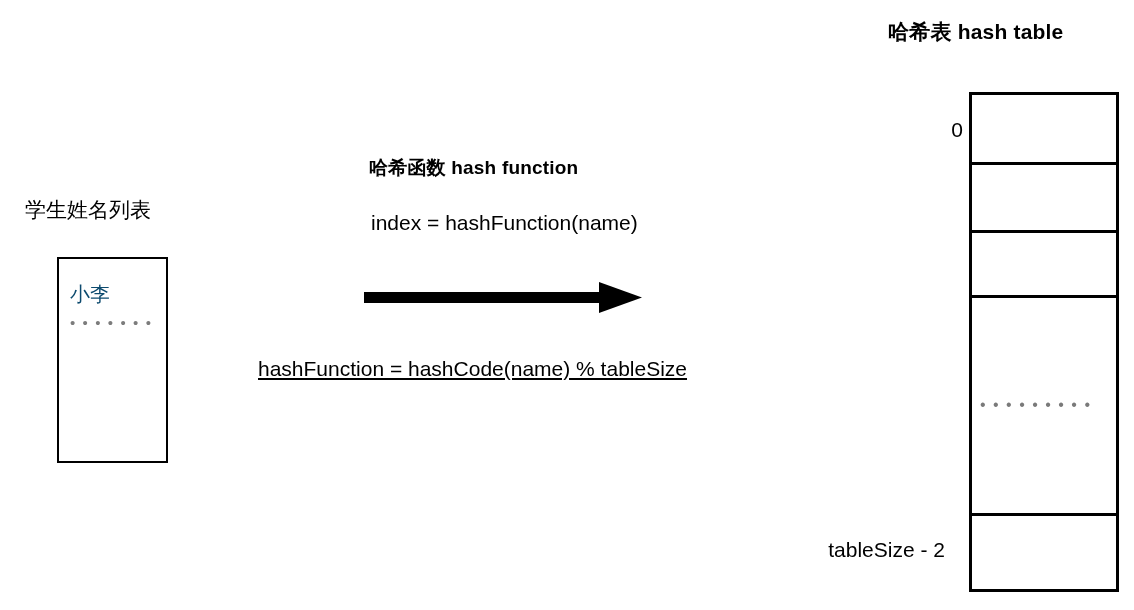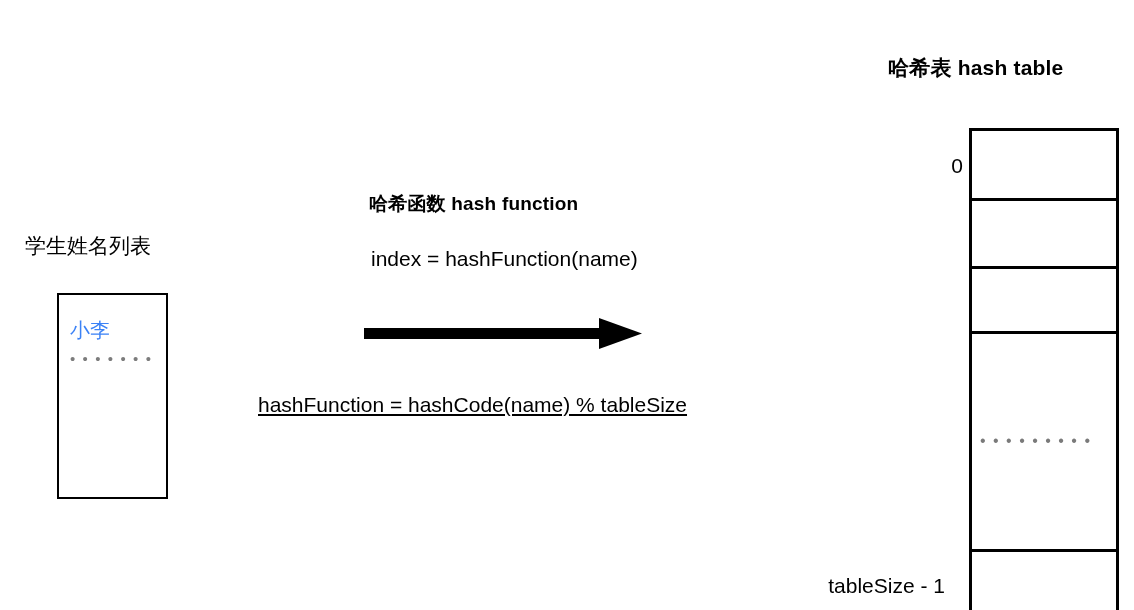--- a/index.html
+++ b/index.html
@@ -9,21 +9,21 @@
   }
   body {
     width: 1134px;
     height: 610px;
     position: relative;
     overflow: hidden;
     font-family: "Liberation Sans", "DejaVu Sans", sans-serif;
     color: #000000;
   }
 
-  .abs { position: absolute; margin-top: 36px; }
+  .abs { position: absolute; }
 
   
   #hash-table-title {
     left: 888px;
     top: 18px;
     font-size: 21px;
     font-weight: bold;
     letter-spacing: 0.2px;
     white-space: nowrap;
   }
@@ -84,21 +84,21 @@
   #student-list-box {
     left: 57px;
     top: 257px;
     width: 111px;
     height: 206px;
     border: 2.5px solid #000;
     box-sizing: border-box;
     padding: 20px 0 0 11px;
   }
   #student-list-box .name-item {
-    color: #3b82f6;
+    color: #0c4a6e;
     font-size: 20px;
     line-height: 31px;
     white-space: nowrap;
   }
   #student-list-box .name-dots {
     color: #7c7c7c;
     font-size: 15px;
     letter-spacing: 1.6px;
     line-height: 26px;
     white-space: nowrap;
@@ -154,21 +154,21 @@
 <div class="abs" id="flow-arrow">
   <svg width="278" height="40" viewBox="0 0 278 40">
     <rect x="0" y="14" width="243" height="11" fill="#000000"></rect>
     <polygon points="235,4 278,19.5 235,35" fill="#000000"></polygon>
   </svg>
 </div>
 
 <div class="abs" id="hash-function-formula-mod">hashFunction = hashCode(name) % tableSize</div>
 
 <div class="abs" id="index-label-zero">0</div>
-<div class="abs" id="index-label-last">tableSize - 1</div>
+<div class="abs" id="index-label-last">tableSize - 2</div>
 
 <div class="abs" id="hash-table">
   <div class="hash-cell" style="height: 71px;">
     <span class="cell-dots"></span>
   </div>
   <div class="hash-cell" style="height: 69px;">
     <span class="cell-dots"></span>
   </div>
   <div class="hash-cell" style="height: 65px;">
     <span class="cell-dots"></span>

